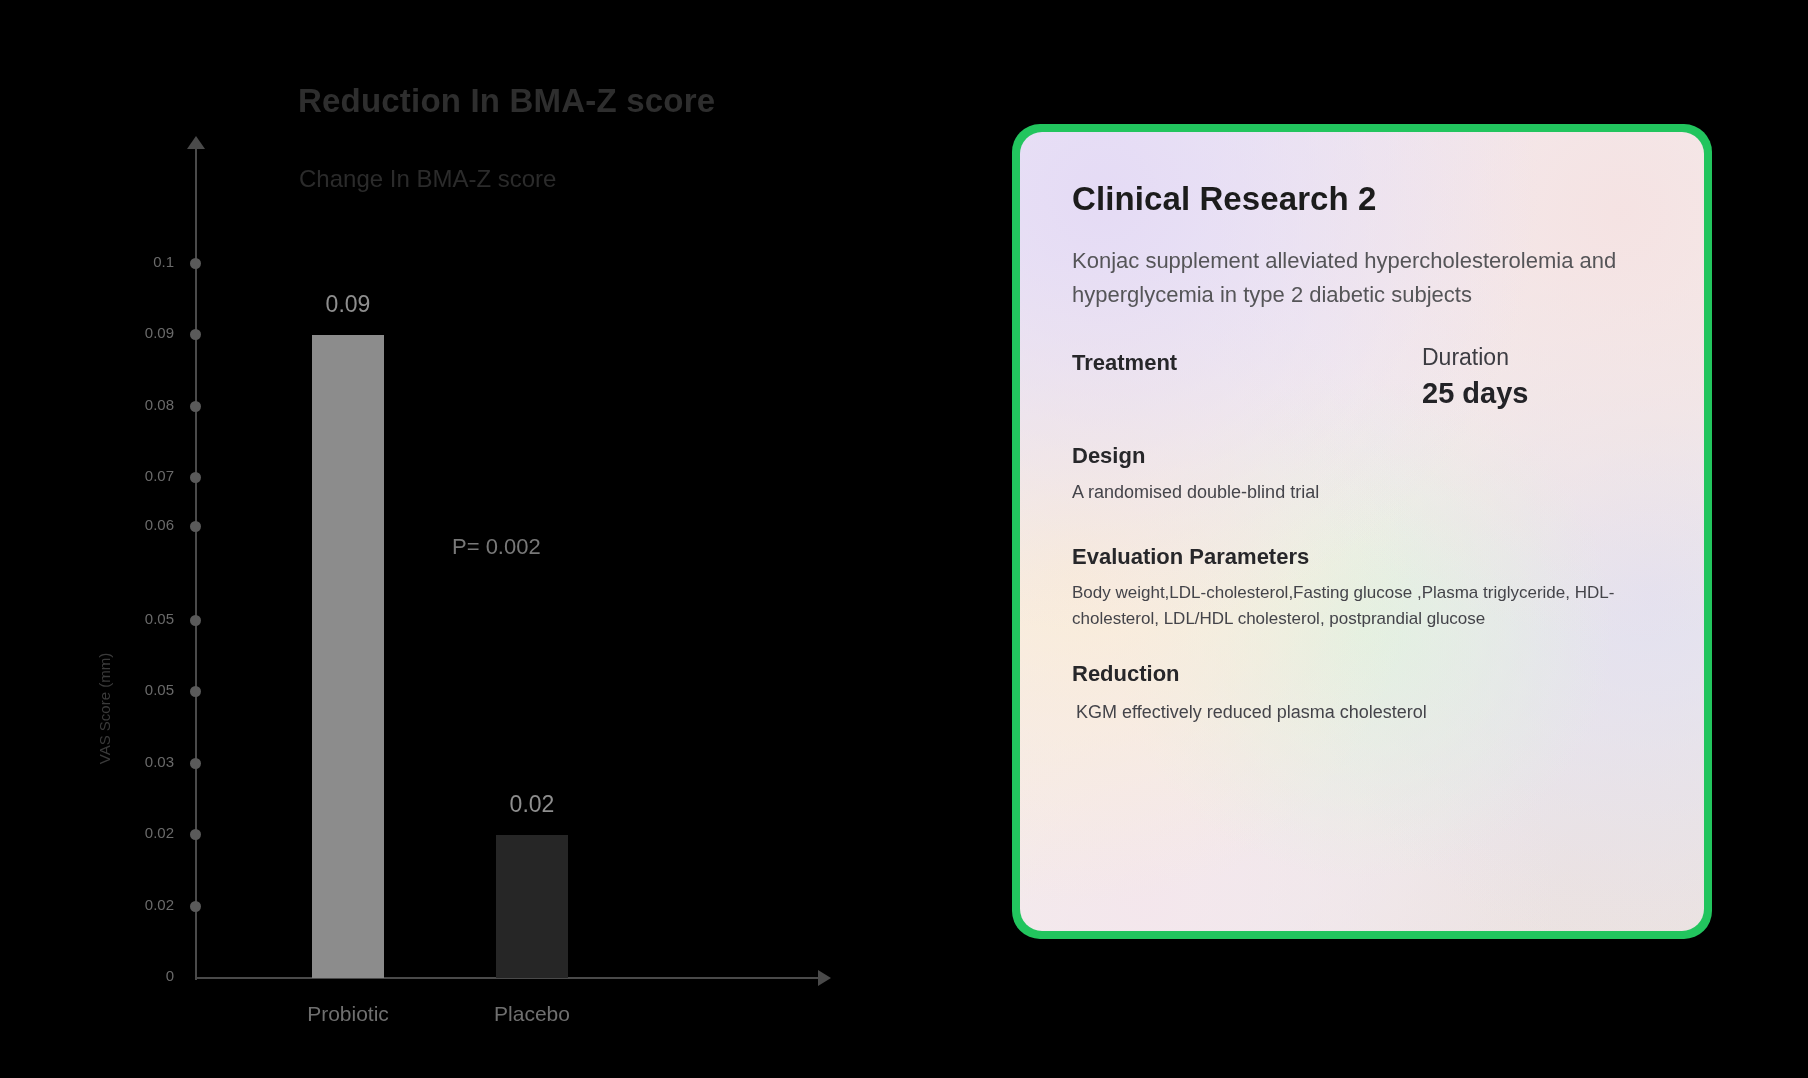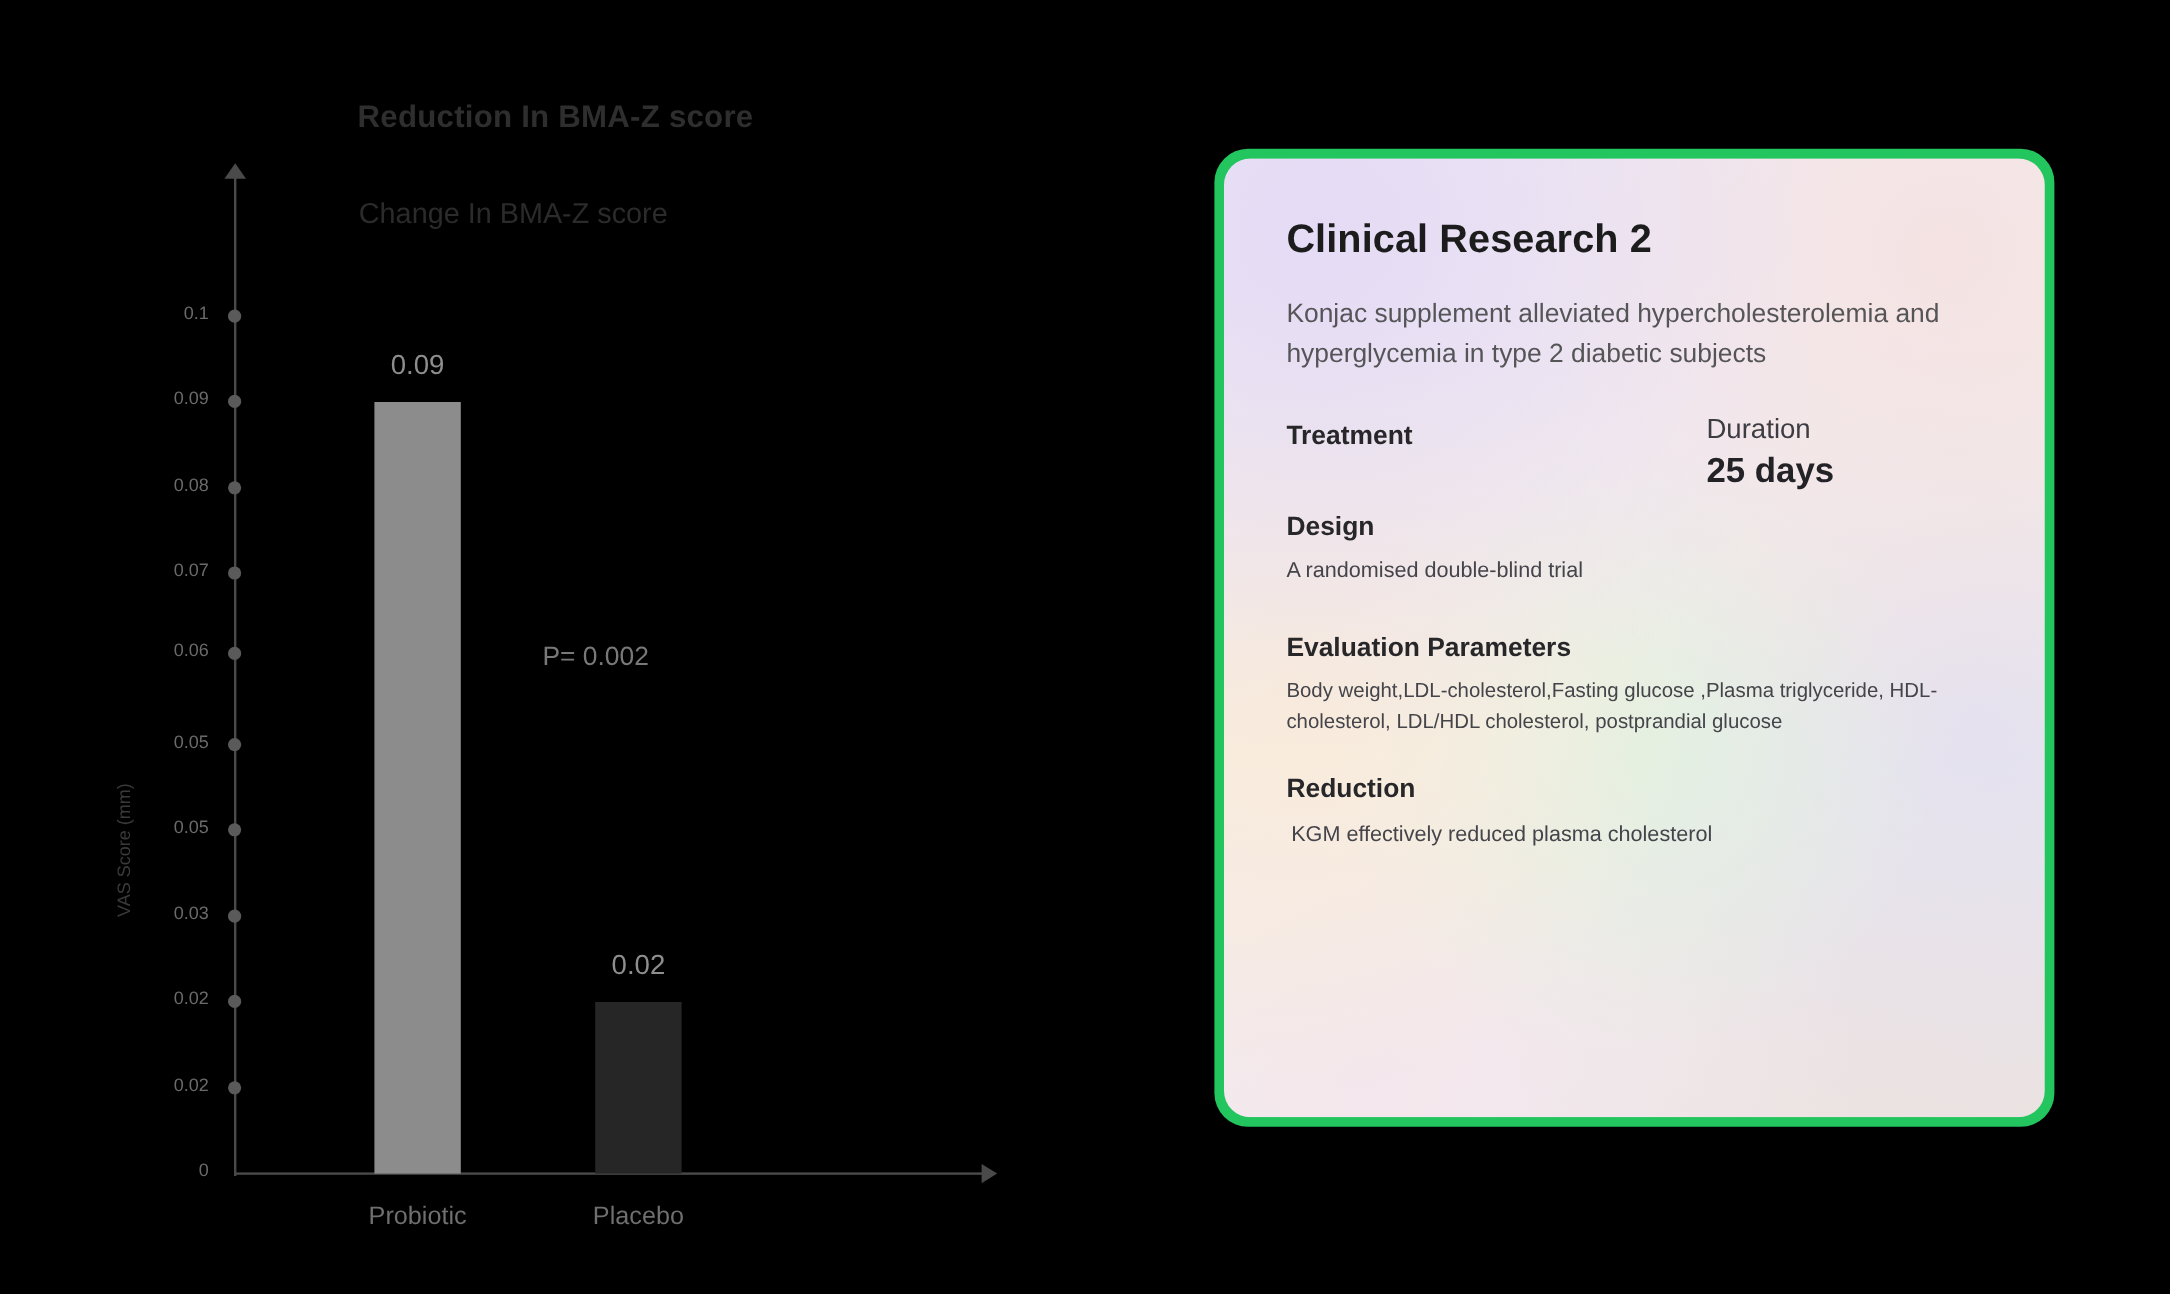--- a/index.html
+++ b/index.html
@@ -26,21 +26,21 @@
     left: 0;
     top: 0;
     width: 980px;
     height: 1078px;
   }
 
   .chart-title {
     position: absolute;
     left: 298px;
     top: 82px;
-    font-size: 26px;
+    font-size: 33px;
     font-weight: 700;
     letter-spacing: 0.2px;
     color: #2e2e2e;
     white-space: nowrap;
   }
 
   .chart-subtitle {
     position: absolute;
     left: 299px;
     top: 165px;
@@ -214,21 +214,21 @@
   }
   .sec-body {
     font-size: 17px;
     line-height: 1.5;
     color: #44444a;
   }
 
   .two-col {
     display: flex;
     align-items: flex-start;
-    margin-bottom: 16px;
+    margin-bottom: 33px;
   }
   .col-treatment { width: 350px; padding-top: 6px; }
   .col-duration  { flex: 1; }
   .dur-head {
     font-size: 23px;
     font-weight: 400;
     color: #3c3c42;
     margin-bottom: 6px;
   }
   .dur-value {
@@ -273,21 +273,21 @@
           <span class="tick-dot"></span>
         </div>
         <div class="tick" style="top: 405.8px;">
           <span class="tick-text">0.08</span>
           <span class="tick-dot"></span>
         </div>
         <div class="tick" style="top: 477.2px;">
           <span class="tick-text">0.07</span>
           <span class="tick-dot"></span>
         </div>
-        <div class="tick" style="top: 544px;">
+        <div class="tick" style="top: 526px;">
           <span class="tick-text">0.06</span>
           <span class="tick-dot"></span>
         </div>
         <div class="tick" style="top: 620px;">
           <span class="tick-text">0.05</span>
           <span class="tick-dot"></span>
         </div>
         <div class="tick" style="top: 691.4px;">
           <span class="tick-text">0.05</span>
           <span class="tick-dot"></span>

